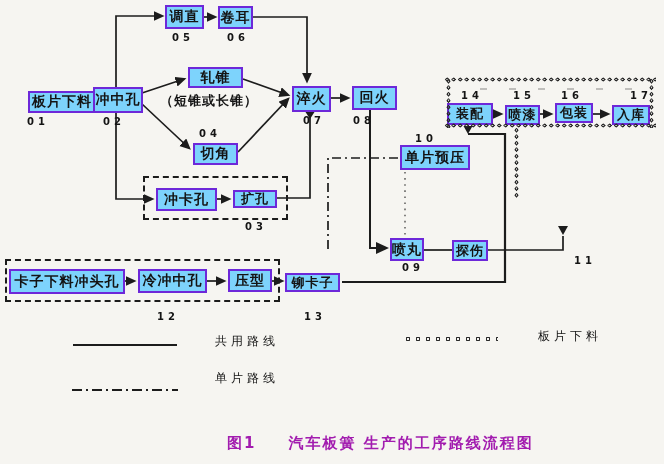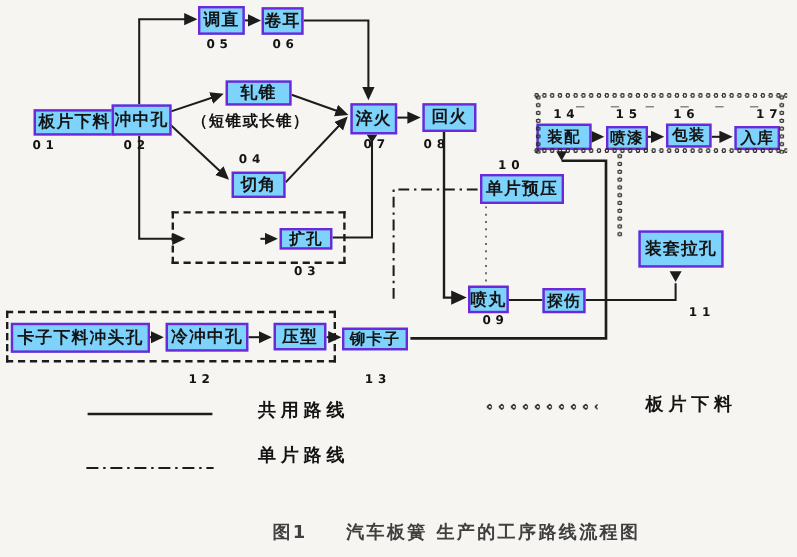--- a/index.html
+++ b/index.html
@@ -25,26 +25,26 @@
   }
   .code{
     position:absolute;font-size:10px;font-weight:700;
     letter-spacing:4px;color:#141414;z-index:4;white-space:nowrap;
   }
   .note{
     position:absolute;font-size:13px;font-weight:700;letter-spacing:1px;
     color:#141414;z-index:4;white-space:nowrap;
   }
   .legendtext{
-    position:absolute;font-size:15px;font-weight:700;letter-spacing:4px;
+    position:absolute;font-size:12px;font-weight:400;letter-spacing:4px;
     color:#141414;z-index:4;white-space:nowrap;
   }
   .caption{
     position:absolute;font-size:15px;font-weight:700;letter-spacing:2px;
-    color:#404040;z-index:4;white-space:nowrap;
+    color:#a21caf;z-index:4;white-space:nowrap;
   }
   
   .rings{position:absolute;z-index:5;}
   .rings-h{
     height:7px;background-repeat:repeat-x;background-size:6.5px 7px;
     background-image:radial-gradient(circle at 3.2px 3.5px,
       rgba(246,245,241,0) 0.8px,#2a2a2a 0.95px,#2a2a2a 1.9px,rgba(246,245,241,0) 2.1px);
   }
   .rings-v{
     width:7px;background-repeat:repeat-y;background-size:7px 6.5px;
@@ -109,27 +109,27 @@
 
   <div class="dashedgroup" style="left:143px;top:176px;width:145px;height:44px;"></div>
   <div class="dashedgroup" style="left:5px;top:259px;width:275px;height:43px;"></div>
 
   <div class="box" style="left:28px;top:91px;width:68px;height:22px;">板片下料</div>
   <div class="box" style="left:93px;top:87px;width:50px;height:26px;text-align:right;">冲中孔</div>
   <div class="box" style="left:165px;top:5px;width:39px;height:24px;">调直</div>
   <div class="box" style="left:218px;top:6px;width:35px;height:23px;">卷耳</div>
   <div class="box" style="left:188px;top:67px;width:55px;height:21px;">轧锥</div>
   <div class="box" style="left:193px;top:143px;width:45px;height:22px;">切角</div>
+  <div class="box" style="left:156px;top:188px;width:61px;height:23px;">冲卡孔</div>
   <div class="box sm" style="left:233px;top:190px;width:44px;height:18px;">扩孔</div>
   <div class="box" style="left:292px;top:86px;width:39px;height:26px;">淬火</div>
   <div class="box" style="left:352px;top:86px;width:45px;height:24px;">回火</div>
   <div class="box" style="left:400px;top:145px;width:70px;height:25px;">单片预压</div>
   <div class="box" style="left:390px;top:238px;width:34px;height:23px;">喷丸</div>
   <div class="box sm" style="left:452px;top:240px;width:36px;height:21px;">探伤</div>
-  <div class="box" style="left:532px;top:192px;width:71px;height:31px;">装套拉孔</div>
   <div class="box sm" style="left:285px;top:273px;width:55px;height:19px;">铆卡子</div>
   <div class="box" style="left:9px;top:269px;width:116px;height:25px;">卡子下料冲头孔</div>
   <div class="box" style="left:138px;top:269px;width:69px;height:24px;">冷冲中孔</div>
   <div class="box" style="left:228px;top:269px;width:44px;height:23px;">压型</div>
   <div class="box sm" style="left:447px;top:103px;width:46px;height:22px;">装配</div>
   <div class="box sm" style="left:505px;top:105px;width:35px;height:20px;">喷漆</div>
   <div class="box sm" style="left:555px;top:103px;width:38px;height:20px;">包装</div>
   <div class="box sm" style="left:612px;top:105px;width:38px;height:20px;">入库</div>
 
   <div class="note" style="left:150px;top:92px;width:118px;text-align:center;">（短锥或长锥）</div>

